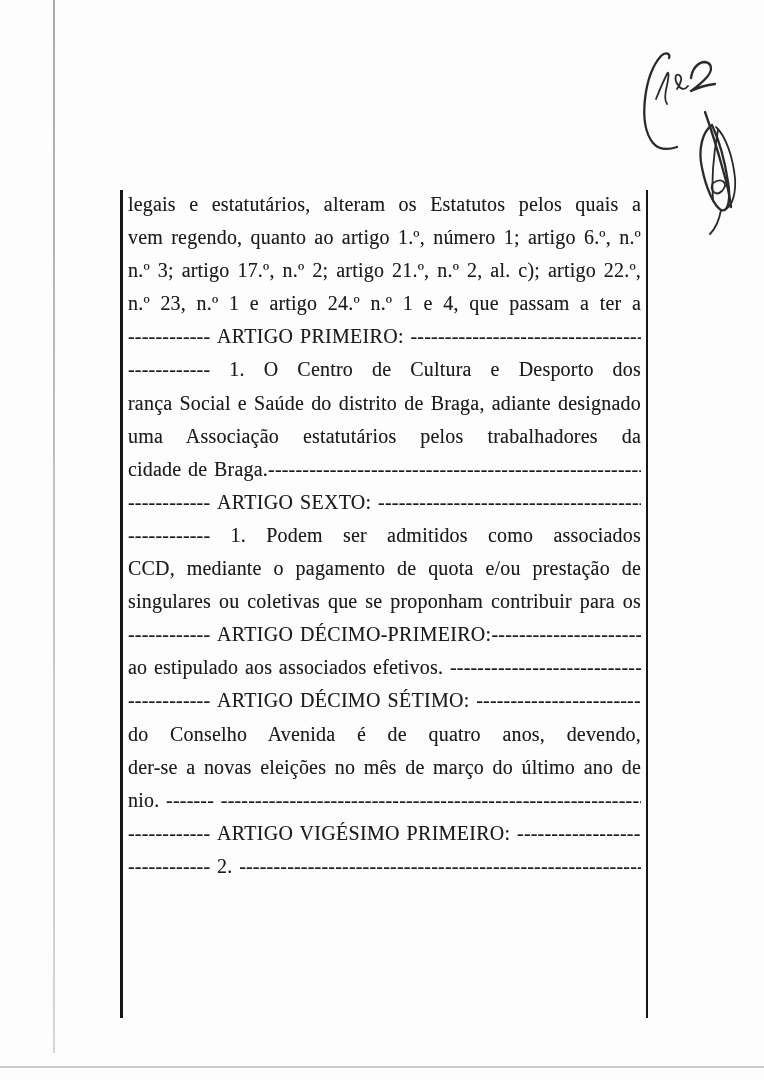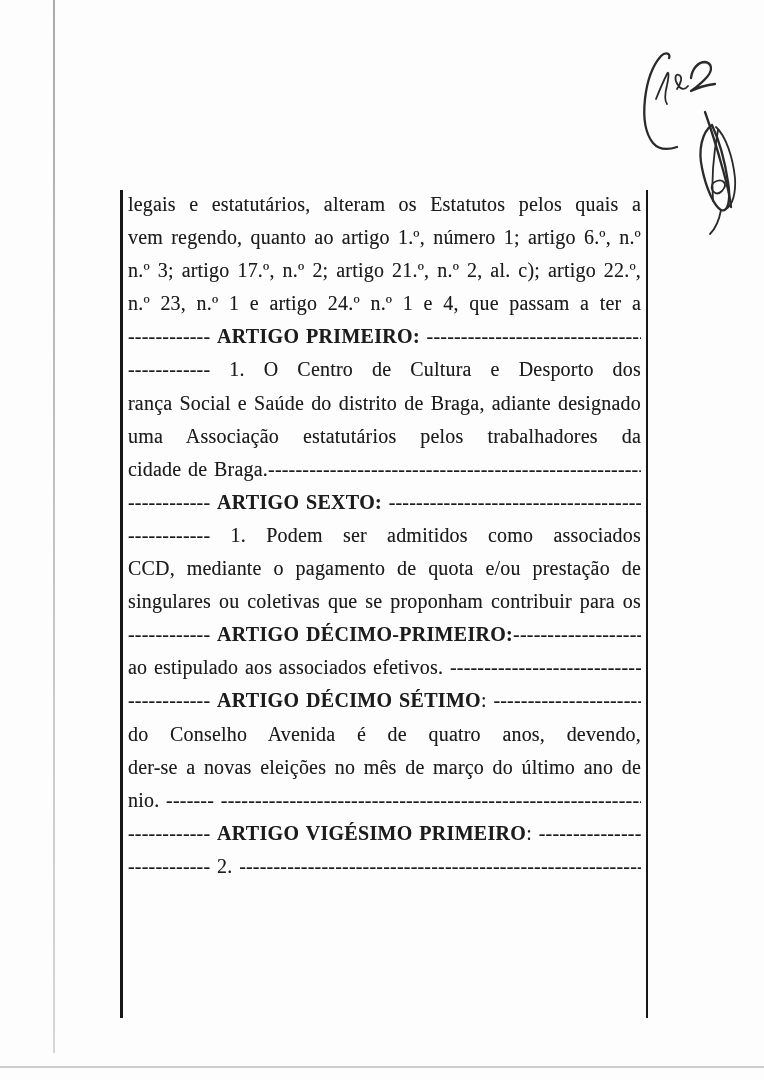--- a/index.html
+++ b/index.html
@@ -26,21 +26,21 @@
   .textblock{
     position:absolute;left:128px;top:188px;width:513px;height:832px;
     color:#1c1c1c;font-size:20px;letter-spacing:.2px;word-spacing:1.5px;
     text-shadow:0 0 .45px rgba(20,20,20,.4);
   }
   .line{
     height:33.1px;line-height:33.1px;overflow:hidden;
     text-align:justify;text-align-last:justify;
   }
   .line.nw{white-space:nowrap;text-align-last:auto;}
-  .b{font-weight:bold;letter-spacing:.3px;}
+  .b{font-weight:normal;letter-spacing:.3px;}
   
   .handnote{position:absolute;left:0;top:0;width:764px;height:1080px;pointer-events:none;}
   .handnote path{fill:none;stroke:#2a2a2a;stroke-width:2.3;stroke-linecap:round;stroke-linejoin:round;}
   .handnote .thin{stroke-width:1.8;}
 </style>
 </head>
 <body>
 
 <div class="page">
 

